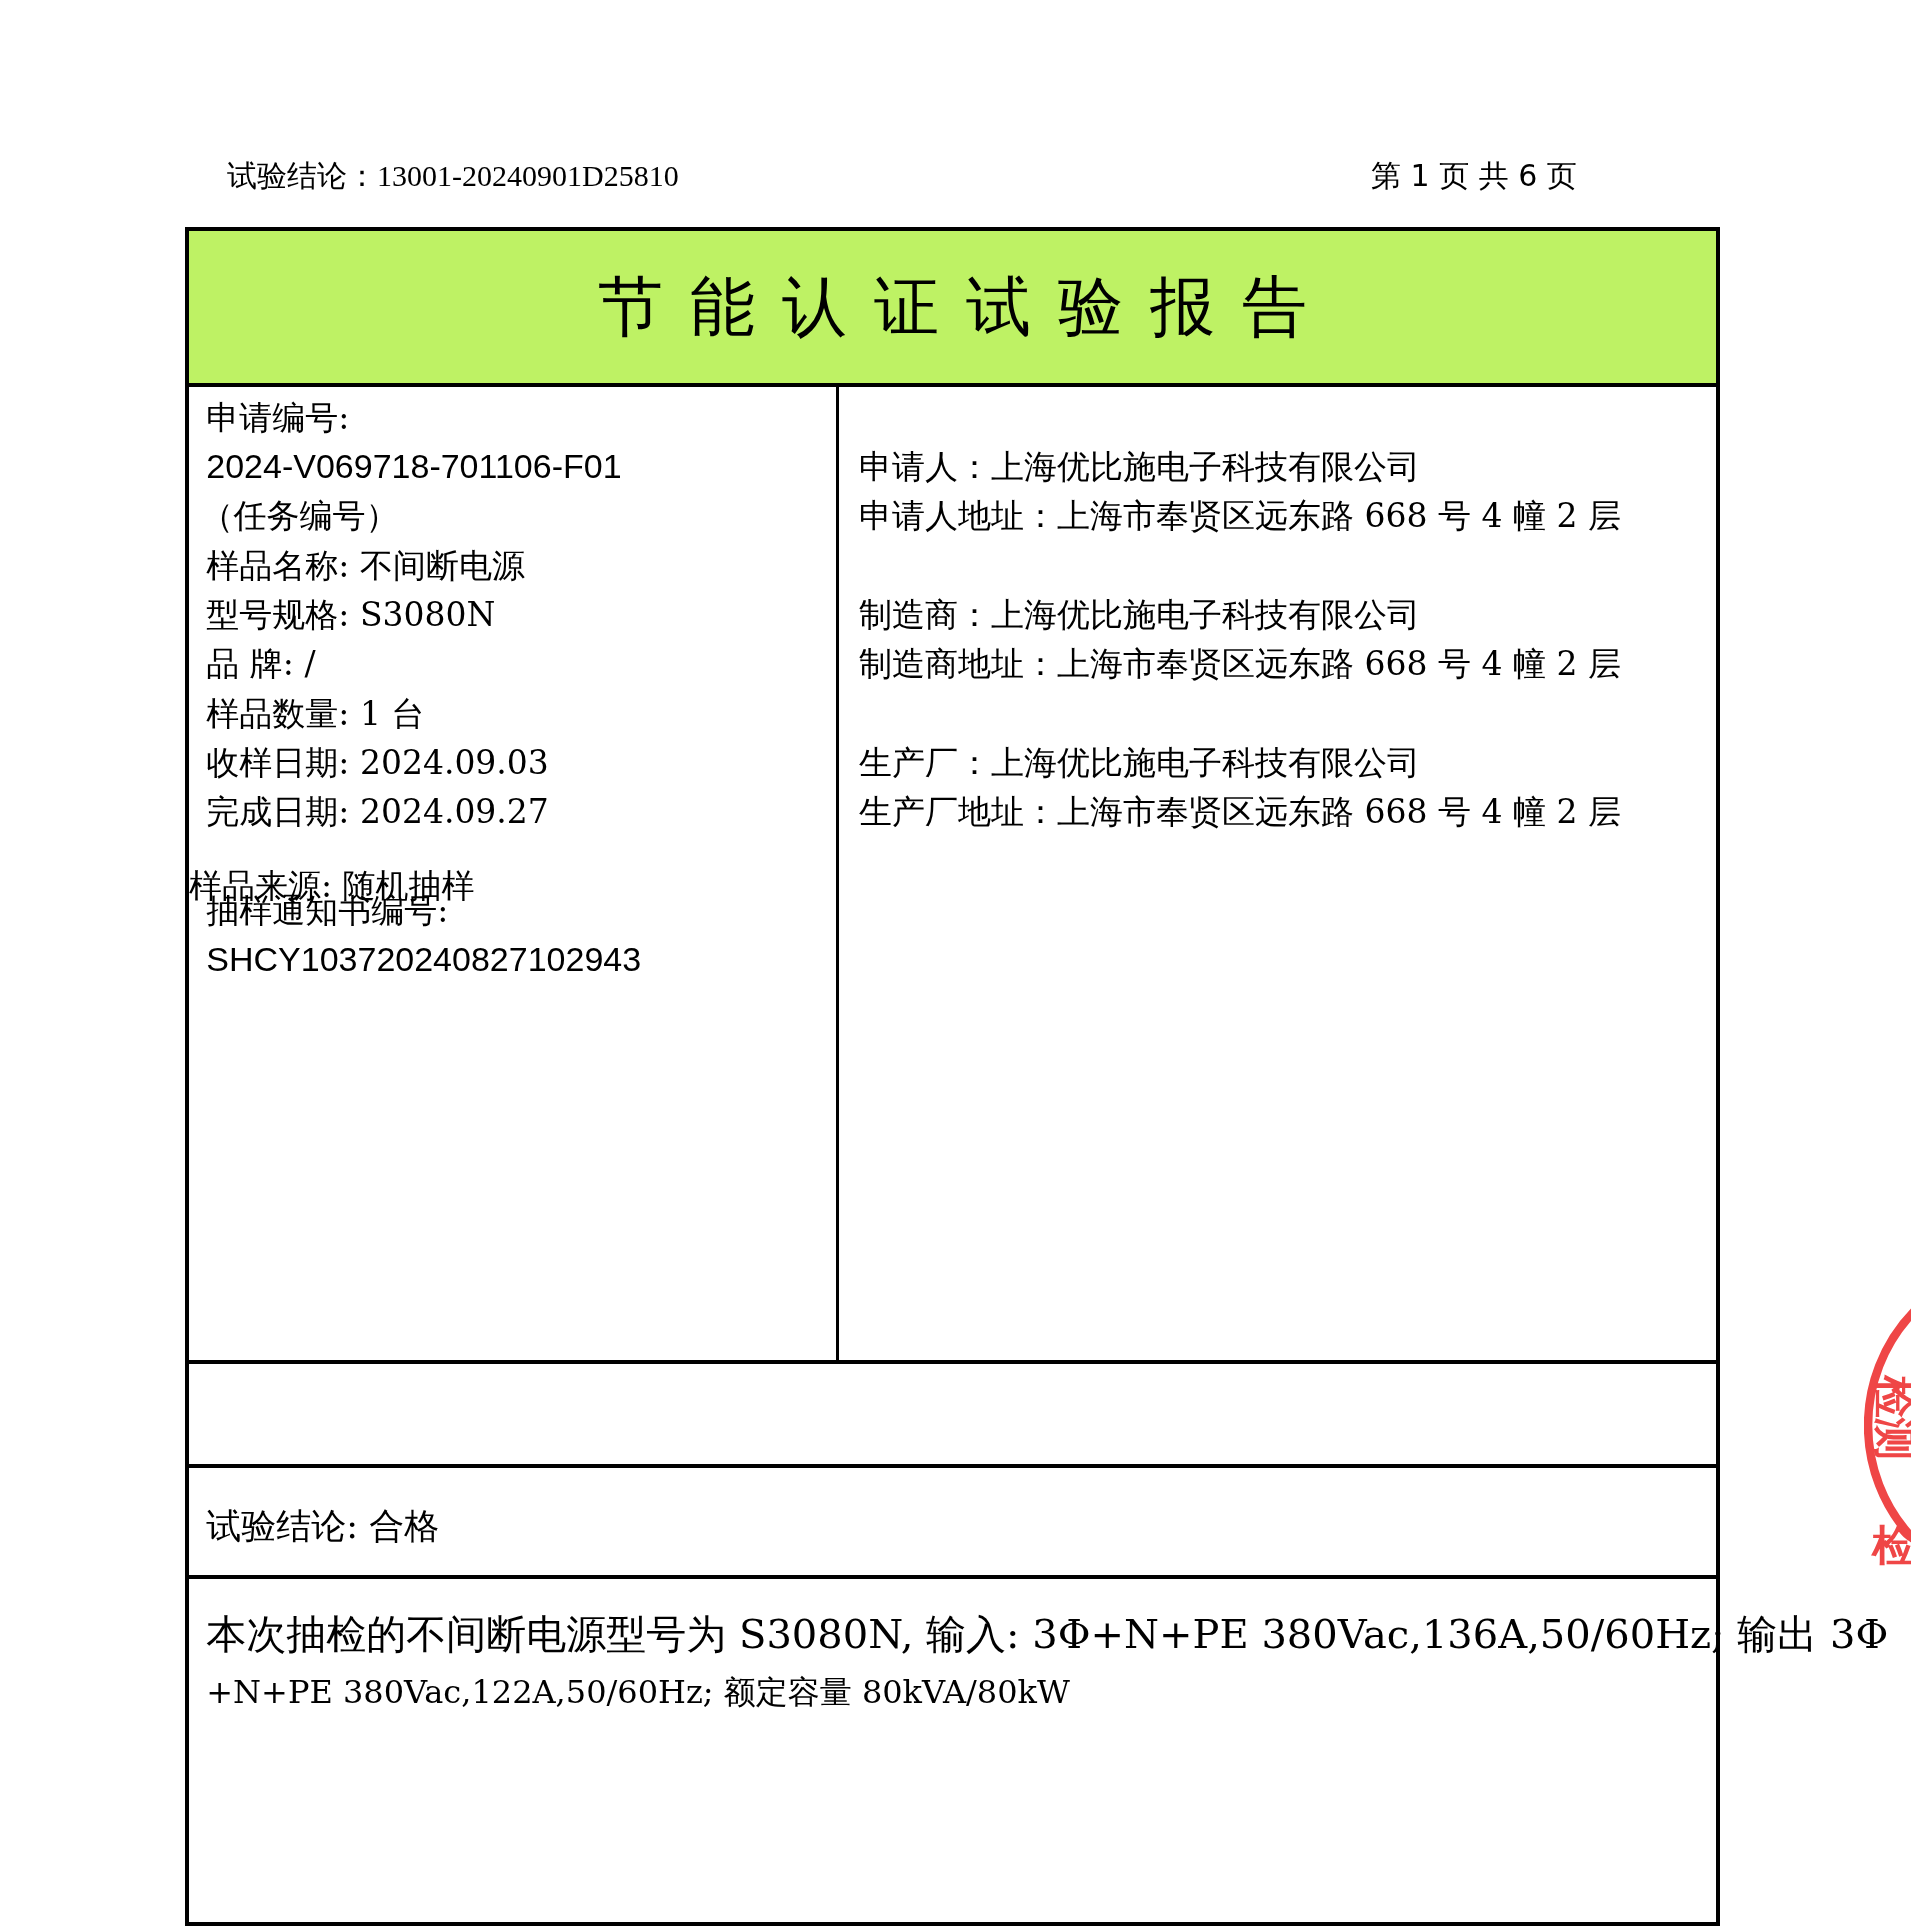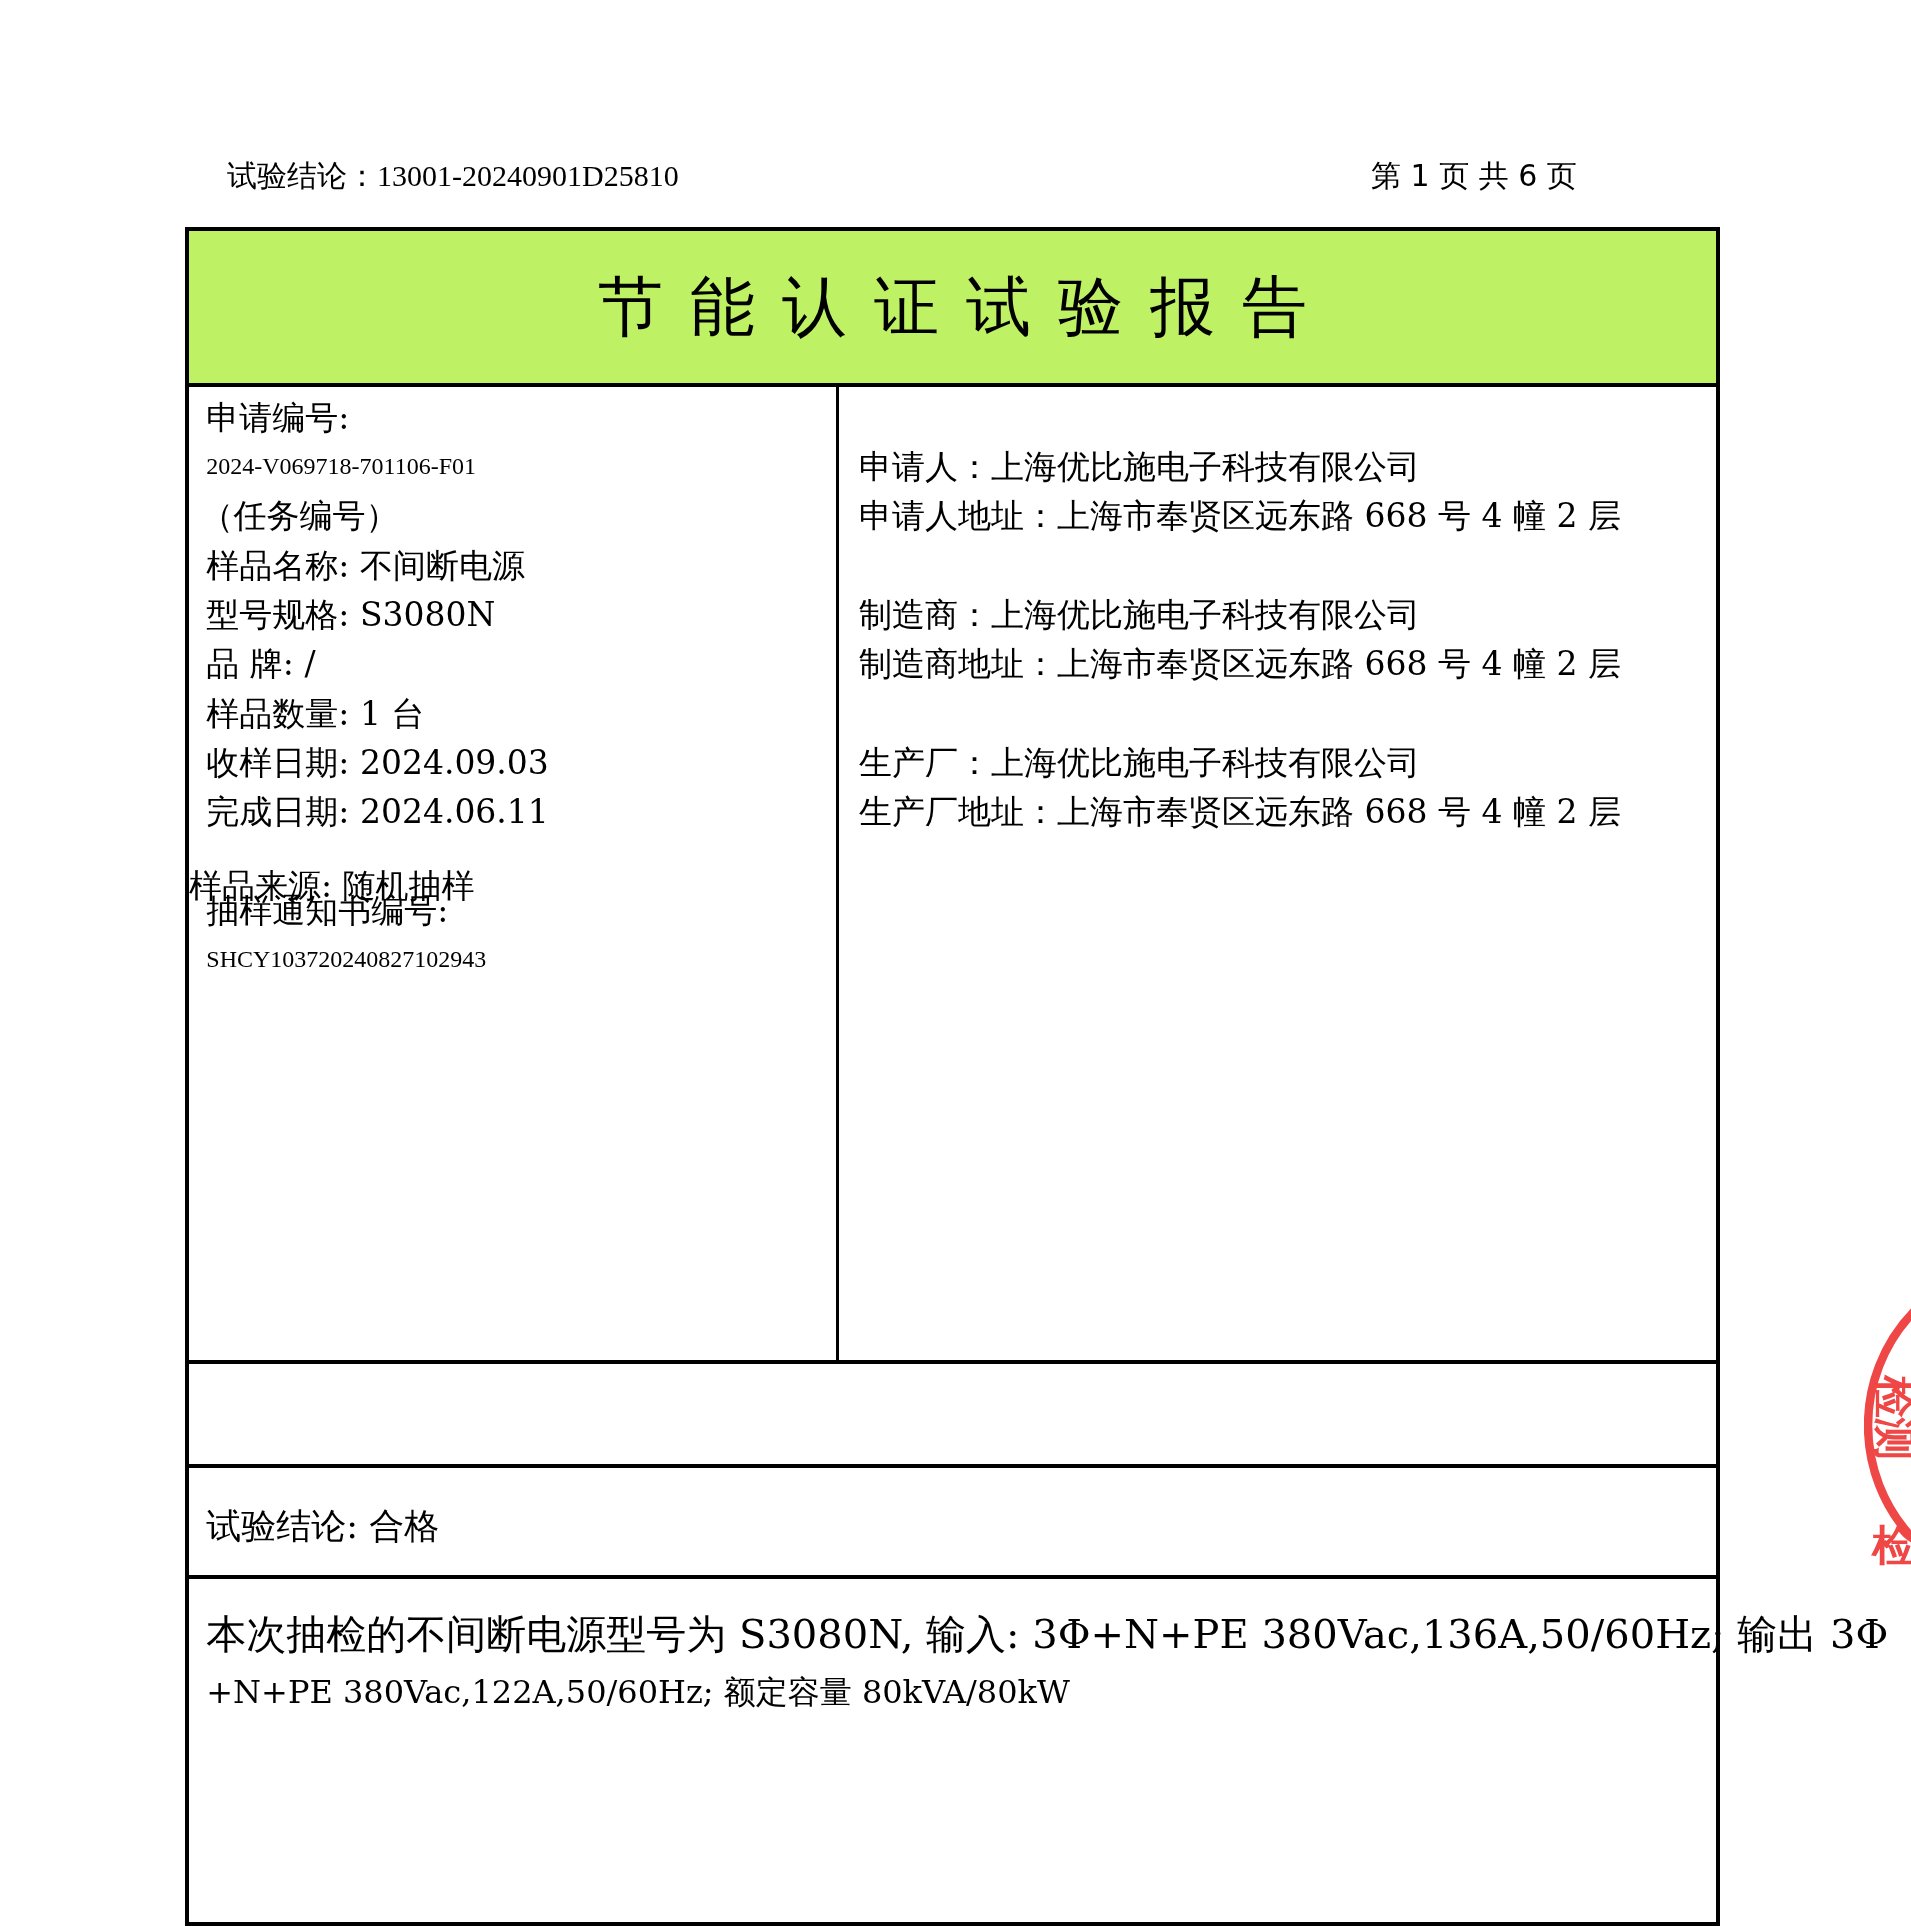--- a/index.html
+++ b/index.html
@@ -9,21 +9,21 @@
   .hdr { font-family:"DejaVu Sans","Liberation Sans",sans-serif; font-size:30px; top:156px; white-space:nowrap; }
   .hdr .num { font-family:"Liberation Serif","DejaVu Serif",serif; }
   .tbl { position:absolute; left:185px; top:227px; width:1535px; height:2121px;
          border:4.6px solid #000; box-sizing:border-box; }
   .title-box { position:absolute; left:0; top:0; right:0; height:152px; background:#bef264;
                border-bottom:4.6px solid #000; display:flex; align-items:center; justify-content:center; }
   .title { font-size:65px; letter-spacing:27px; padding-left:27px; font-family:"DejaVu Serif",serif; }
   .hline { position:absolute; left:0; right:0; border-top:4.6px solid #000; }
   .vline { position:absolute; border-left:3.1px solid #000; }
   .txt { position:absolute; font-size:33px; line-height:49px; white-space:nowrap; }
-  .mono { font-family:Liberation Serif, serif; font-size:24px; }
+  .mono { font-family:Liberation Sans, sans-serif; font-size:34px; }
   .seal { position:absolute; }
 </style>
 </head>
 <body>
 
 <div class="abs hdr" style="left:227px;">
   <span>试验结论：</span><span class="num">13001-20240901D25810</span>
 </div>
 <div class="abs hdr" style="left:1371px;text-align:center;">第 1 页  共 6 页</div>
 
@@ -36,21 +36,21 @@
 
   <div>
     <div class="txt" style="left:17.3px; top:162px;">申请编号:</div>
     <div class="txt mono" style="left:17.3px; top:211px;">2024-V069718-701106-F01</div>
     <div class="txt" style="left:11.6px; top:260px;">（任务编号）</div>
     <div class="txt" style="left:17.3px; top:310px;">样品名称: 不间断电源</div>
     <div class="txt" style="left:17.3px; top:359px;">型号规格: S3080N</div>
     <div class="txt" style="left:17.3px; top:408px;">品  牌: /</div>
     <div class="txt" style="left:17.3px; top:458px;">样品数量: 1 台</div>
     <div class="txt" style="left:17.3px; top:507px;">收样日期: 2024.09.03</div>
-    <div class="txt" style="left:17.3px; top:556px;">完成日期: 2024.06.11</div>
+    <div class="txt" style="left:17.3px; top:556px;">完成日期: 2024.09.27</div>
     <div class="txt" style="left:0; top:606px;margin-top:24px;">样品来源: 随机抽样</div>
     <div class="txt" style="left:17.3px; top:655px;">抽样通知书编号:</div>
     <div class="txt mono" style="left:17.3px; top:704px;">SHCY103720240827102943</div>
   </div>
 
   <div>
     <div class="txt" style="left:670px; top:211px;">申请人：上海优比施电子科技有限公司</div>
     <div class="txt" style="left:670px; top:260px;">申请人地址：上海市奉贤区远东路 668 号 4 幢 2 层</div>
     <div class="txt" style="left:670px; top:359px;">制造商：上海优比施电子科技有限公司</div>
     <div class="txt" style="left:670px; top:408px;text-align:right;">制造商地址：上海市奉贤区远东路 668 号 4 幢 2 层</div>

